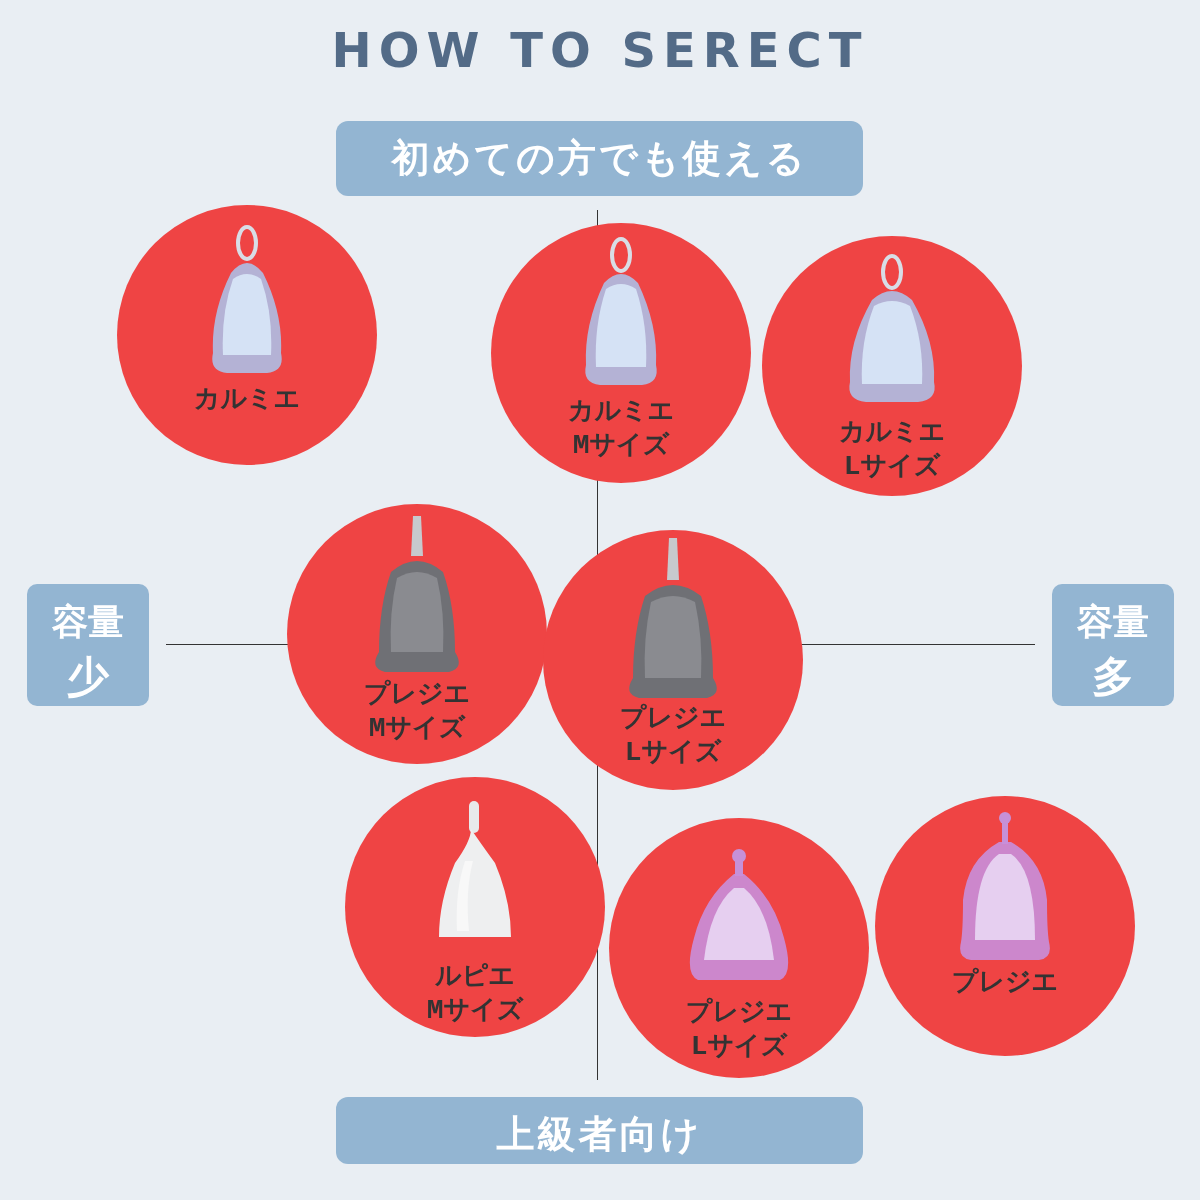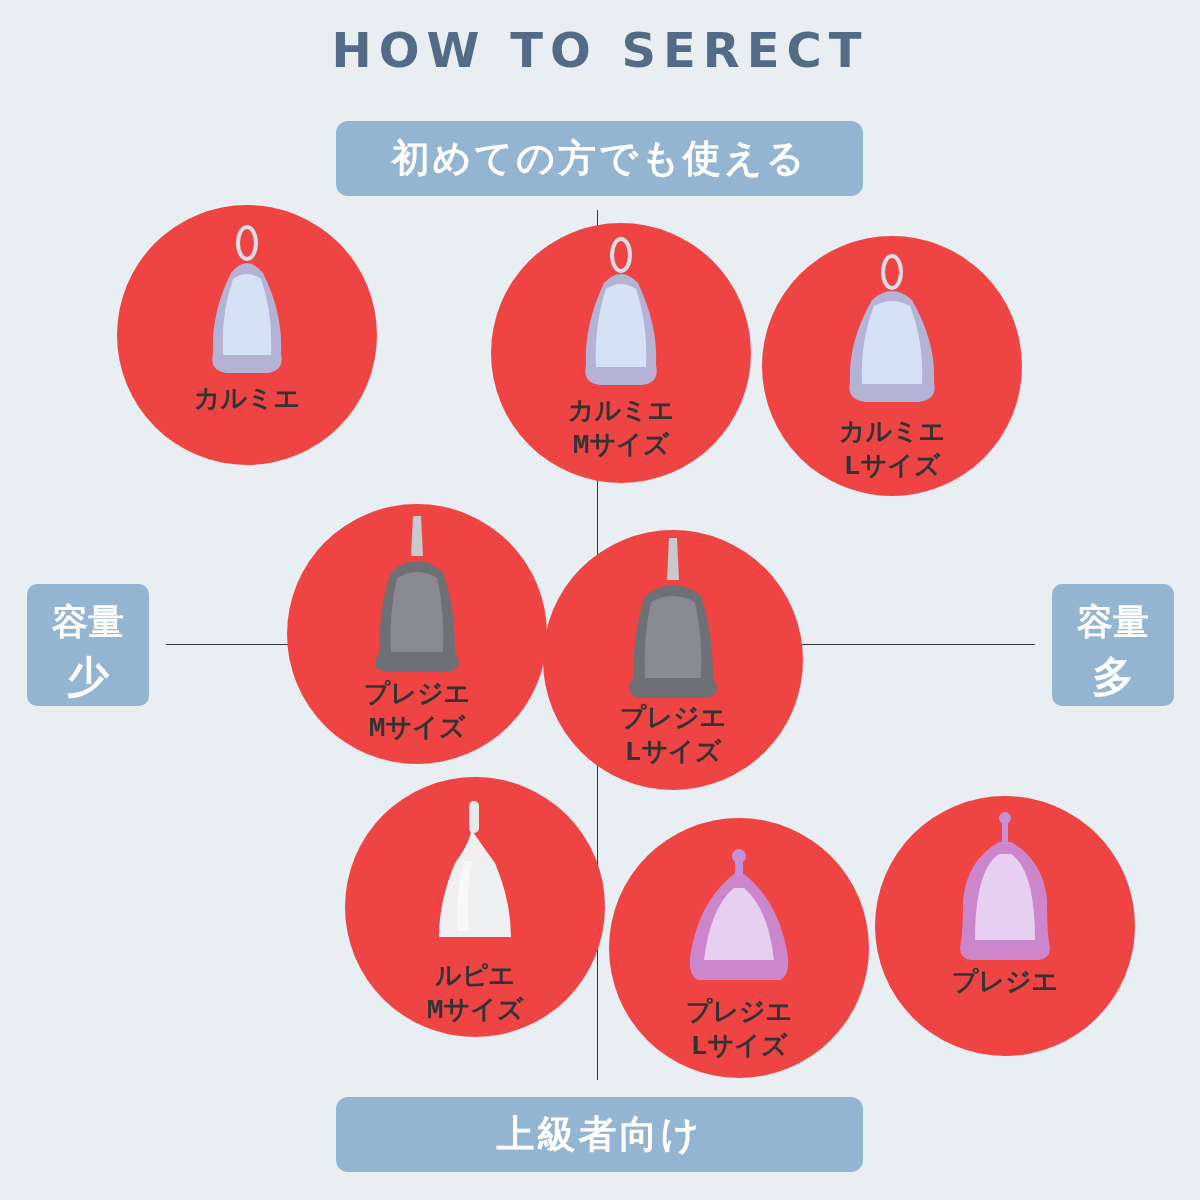--- a/index.html
+++ b/index.html
@@ -3,21 +3,21 @@
 <meta charset="utf-8">
 <style>
   html, body { margin:0; padding:0; }
   body { width:1200px; height:1200px; background:#e9eef3; position:relative; overflow:hidden;
          font-family:"DejaVu Sans", "Liberation Sans", sans-serif; }
   .title { position:absolute; top:22px; left:0; width:1200px; text-align:center;
            font-size:48px; font-weight:bold; color:#536b87; letter-spacing:7px; }
   .pill { position:absolute; background:#93b5d2; color:#fff; border-radius:12px;
           text-align:center; font-weight:bold; }
   .pill-top { left:336px; top:121px; width:527px; height:75px; line-height:75px; font-size:38px; letter-spacing:3px; }
-  .pill-bottom { left:336px; top:1097px; width:527px; height:75px; line-height:75px; font-size:38px; letter-spacing:3px; }
+  .pill-bottom { left:336px; top:1097px; width:527px; height:67px; line-height:75px; font-size:38px; letter-spacing:3px; }
   .side { position:absolute; width:122px; height:122px; top:584px; background:#93b5d2; border-radius:10px;
           color:#fff; font-weight:bold; text-align:center; }
   .side-left { left:27px; }
   .side-right { left:1052px; }
   .side .l1 { display:block; font-size:36px; margin-top:14px; }
   .side .l2 { display:block; font-size:42px; margin-top:2px; }
   .vline { position:absolute; left:597px; top:210px; width:1px; height:870px; background:#333; }
   .hline { position:absolute; top:644px; height:1px; background:#333; }
   .hline-left { left:166px; width:130px; }
   .hline-right { left:795px; width:240px; }

